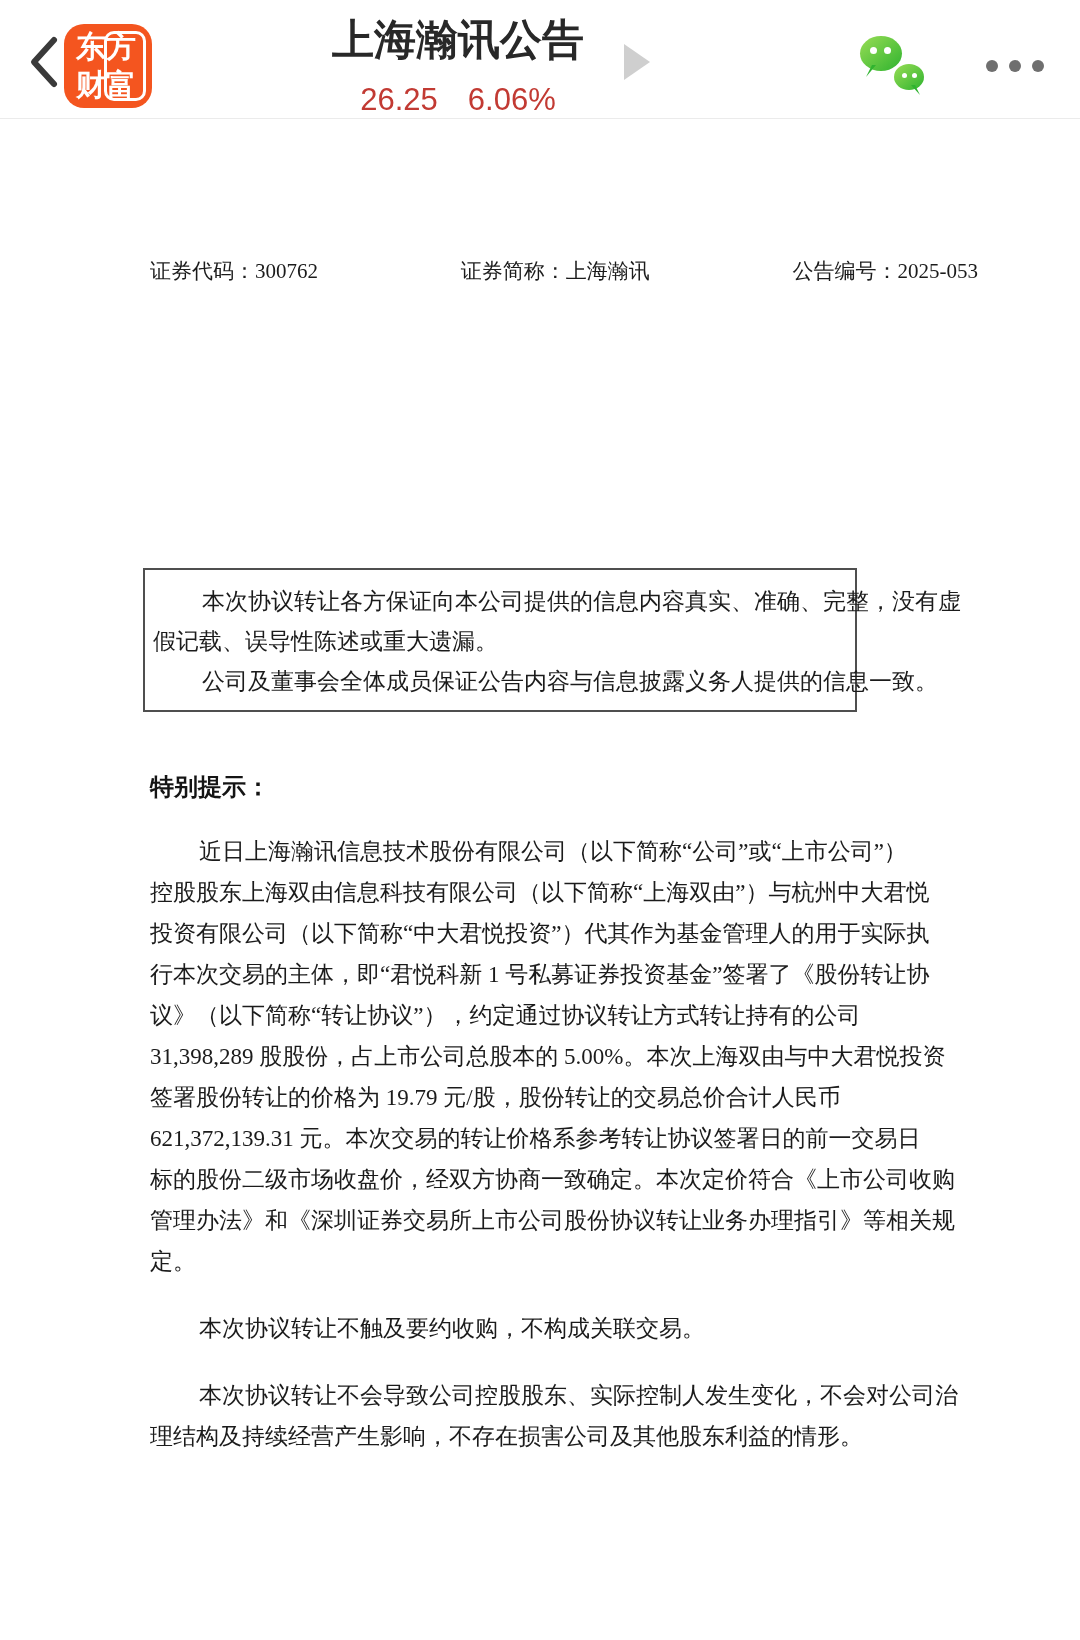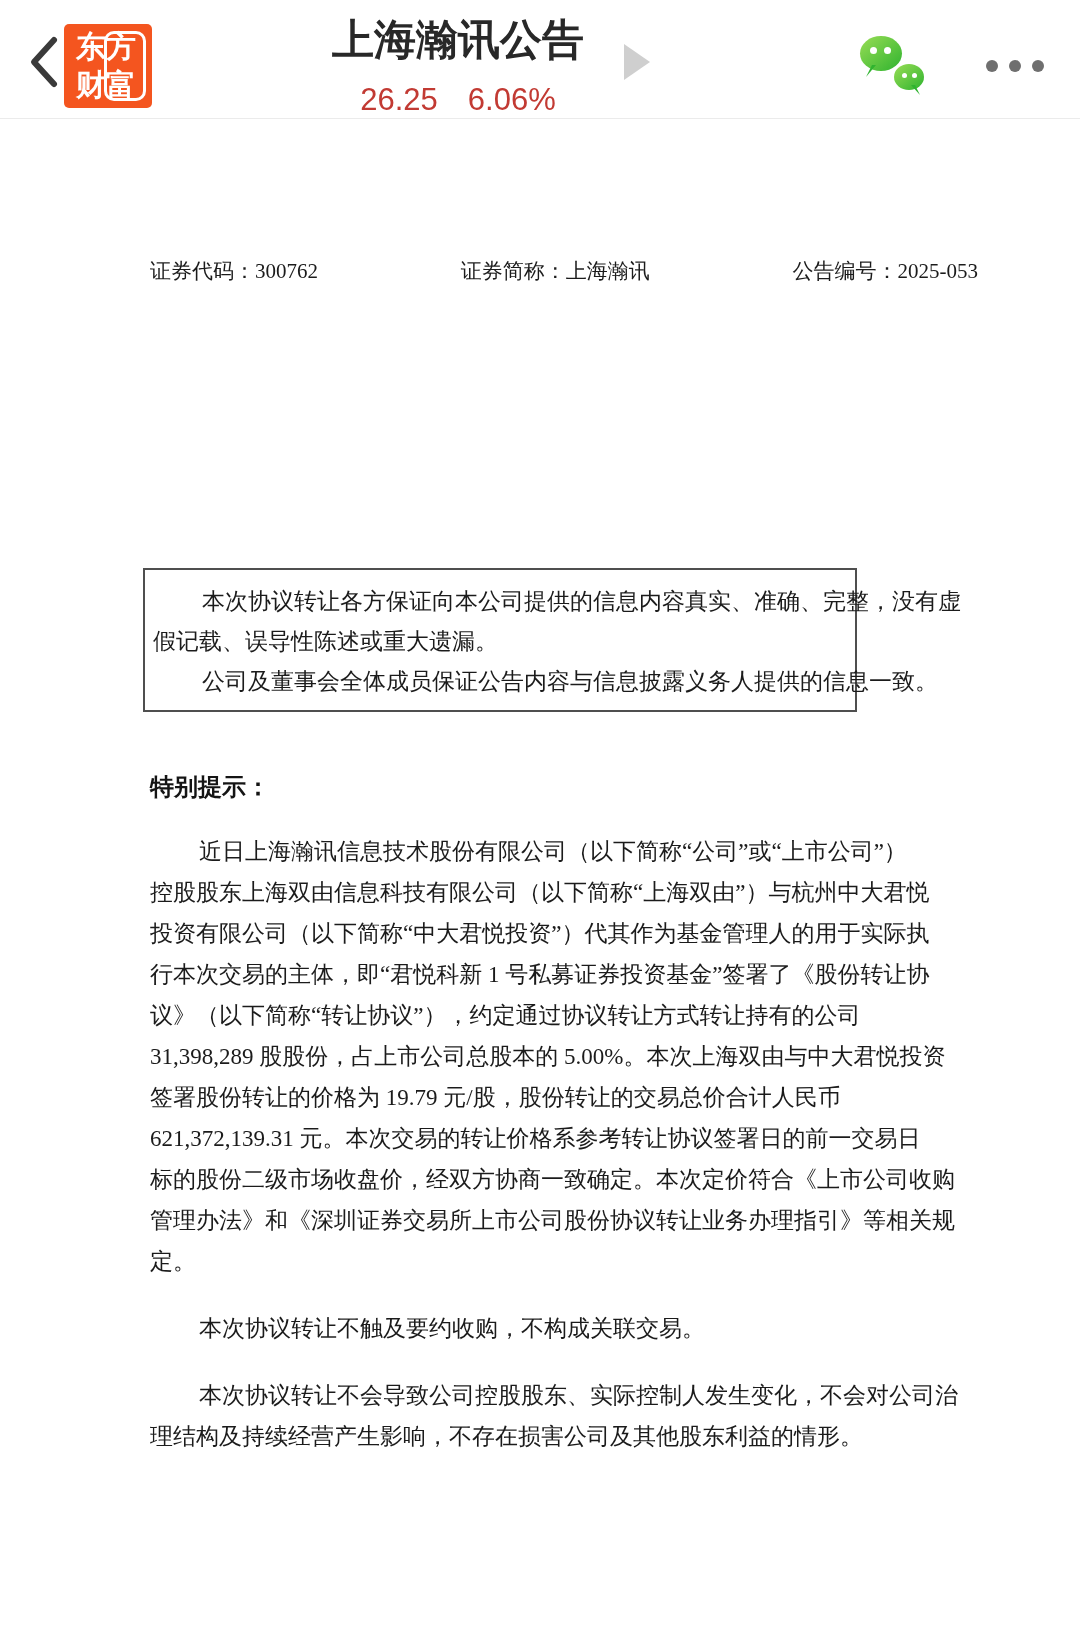--- a/index.html
+++ b/index.html
@@ -2,21 +2,21 @@
 <html lang="zh" style="--red: #c23a33; --orange: #f4551f; --wechat-green-1: #98dd55; --wechat-green-2: #2fb32f; --icon-gray: #cfcfcf; --dot-gray: #6f6f6f; --divider: #ebebeb; --doc-text: #1b1b1b; --box-border: #4f4f4f;"><head>
 <meta charset="utf-8">
 <style>
   html,body{margin:0;padding:0;background:#fff;}
   .screen{position:relative;width:1080px;height:1640px;background:#ffffff;overflow:hidden;
           font-family:"Liberation Sans","DejaVu Sans",sans-serif;}
   
   .app-header{position:absolute;left:0;top:0;width:1080px;height:118px;background:#fff;
               border-bottom:1px solid var(--divider,#ebebeb);}
   .back-btn{position:absolute;left:22px;top:34px;width:44px;height:56px;cursor:pointer;}
-  .em-logo{position:absolute;left:64px;top:24px;width:88px;height:84px;border-radius:5px;
+  .em-logo{position:absolute;left:64px;top:24px;width:88px;height:84px;border-radius:20px;
            background:var(--orange,#f4551f);color:#fff;font-weight:700;cursor:pointer;}
   .em-logo .lrow{display:flex;justify-content:space-between;padding:0 12px;font-size:30px;line-height:38px;}
   .em-logo .lrow:first-child{margin-top:4px;}
   .logo-frame{position:absolute;left:40px;top:7px;right:6px;bottom:7px;border:3px solid #fff;border-radius:10px;}
   .title-block{position:absolute;left:458px;top:14px;transform:translateX(-50%);text-align:left;cursor:pointer;}
   .app-title{font-size:42px;line-height:52px;font-weight:700;color:#282828;white-space:nowrap;}
   .price-row{margin-top:16px;display:flex;justify-content:center;gap:30px;
              font-size:31px;line-height:36px;color:var(--red,#c23a33);}
   .play-btn{position:absolute;left:624px;top:44px;width:30px;height:38px;cursor:pointer;}
   .play-tri{display:block;width:26px;height:36px;background:var(--icon-gray,#cfcfcf);

